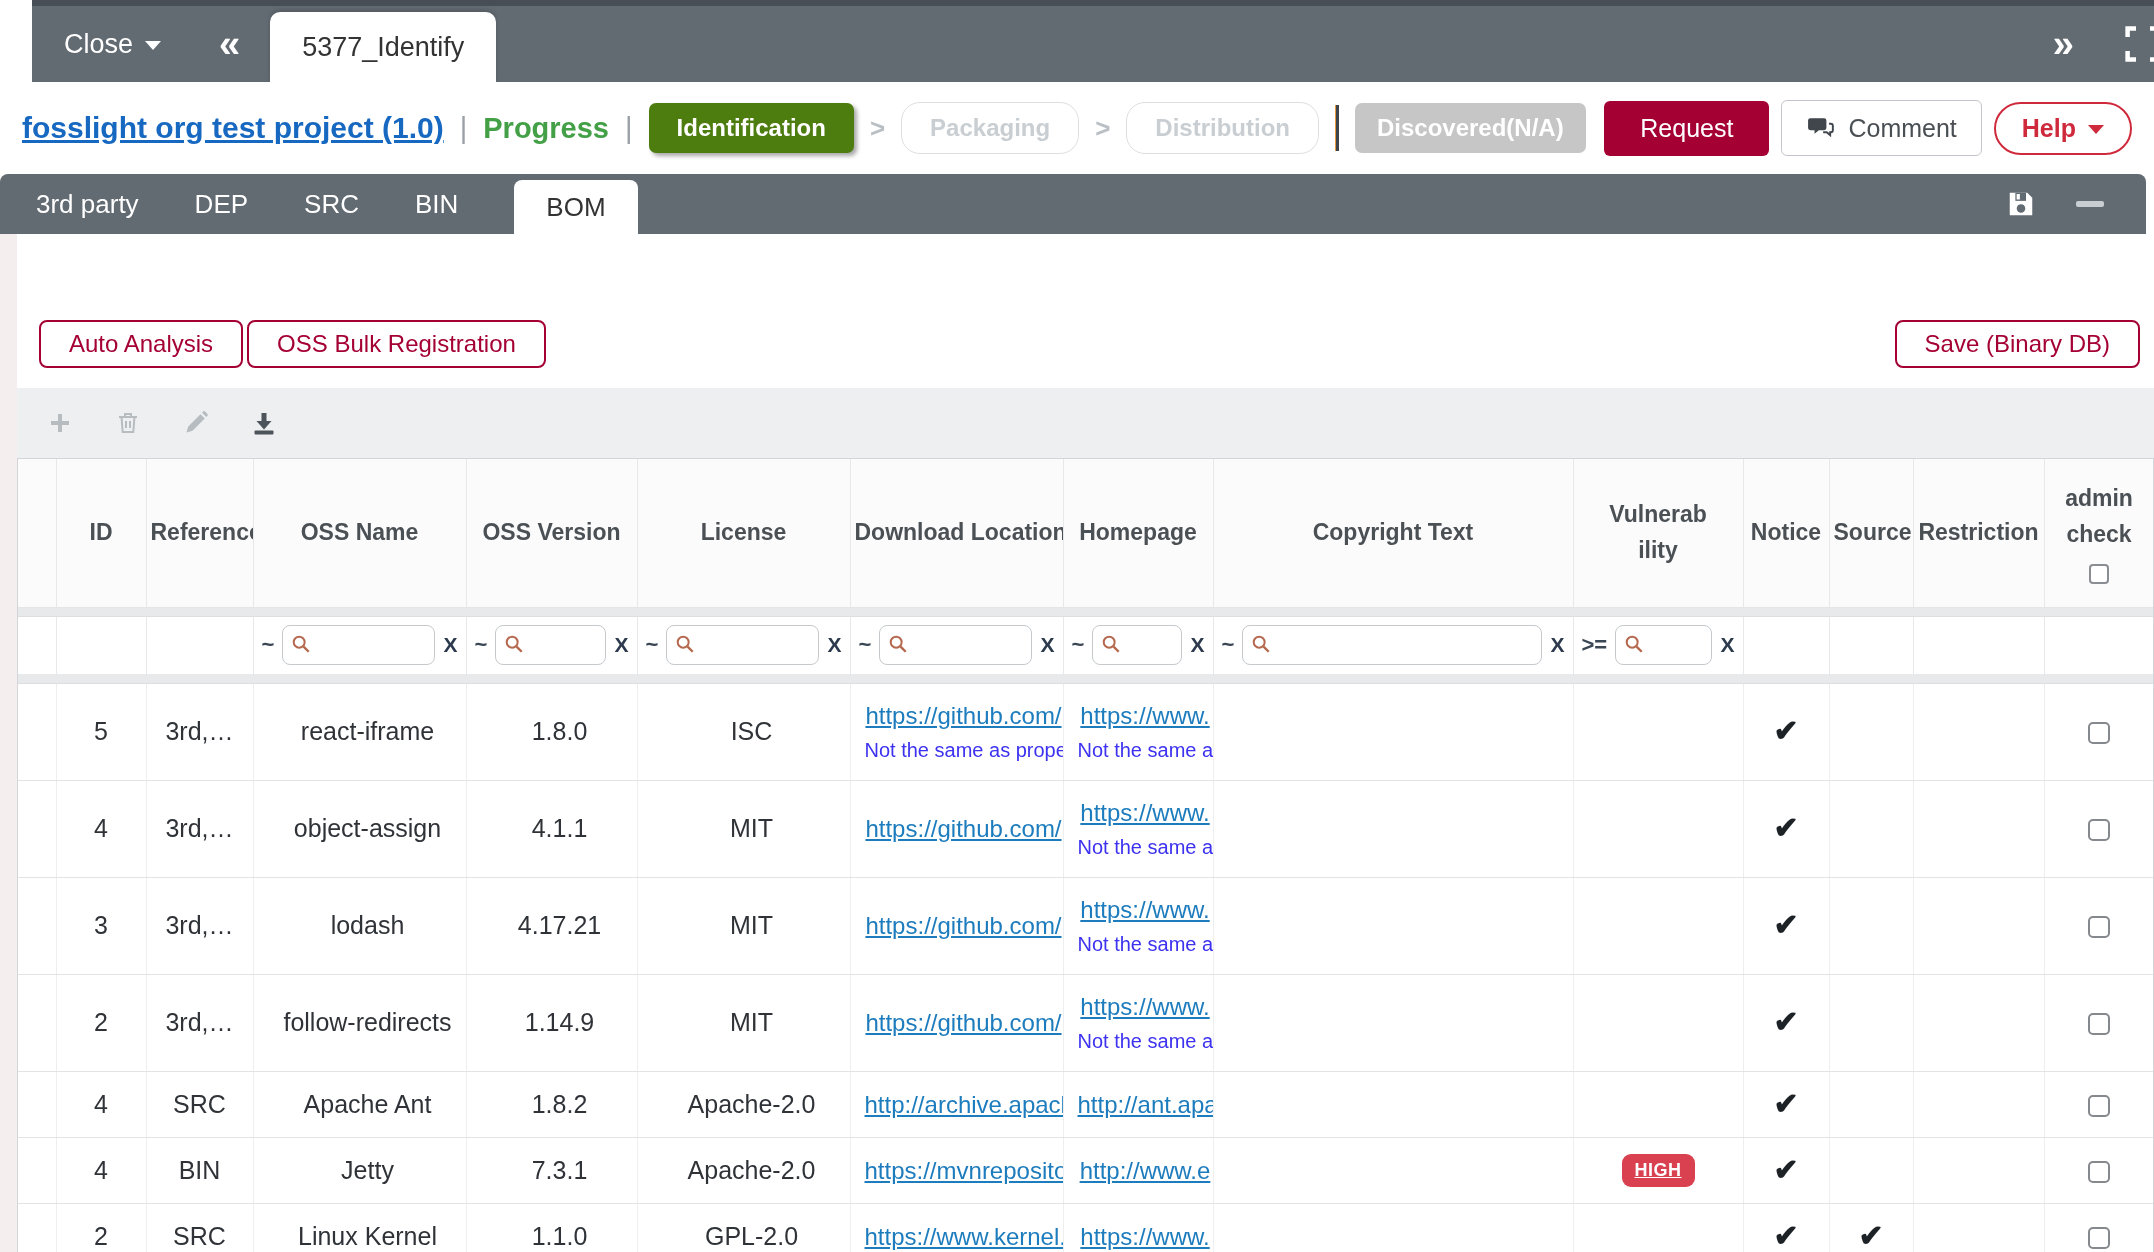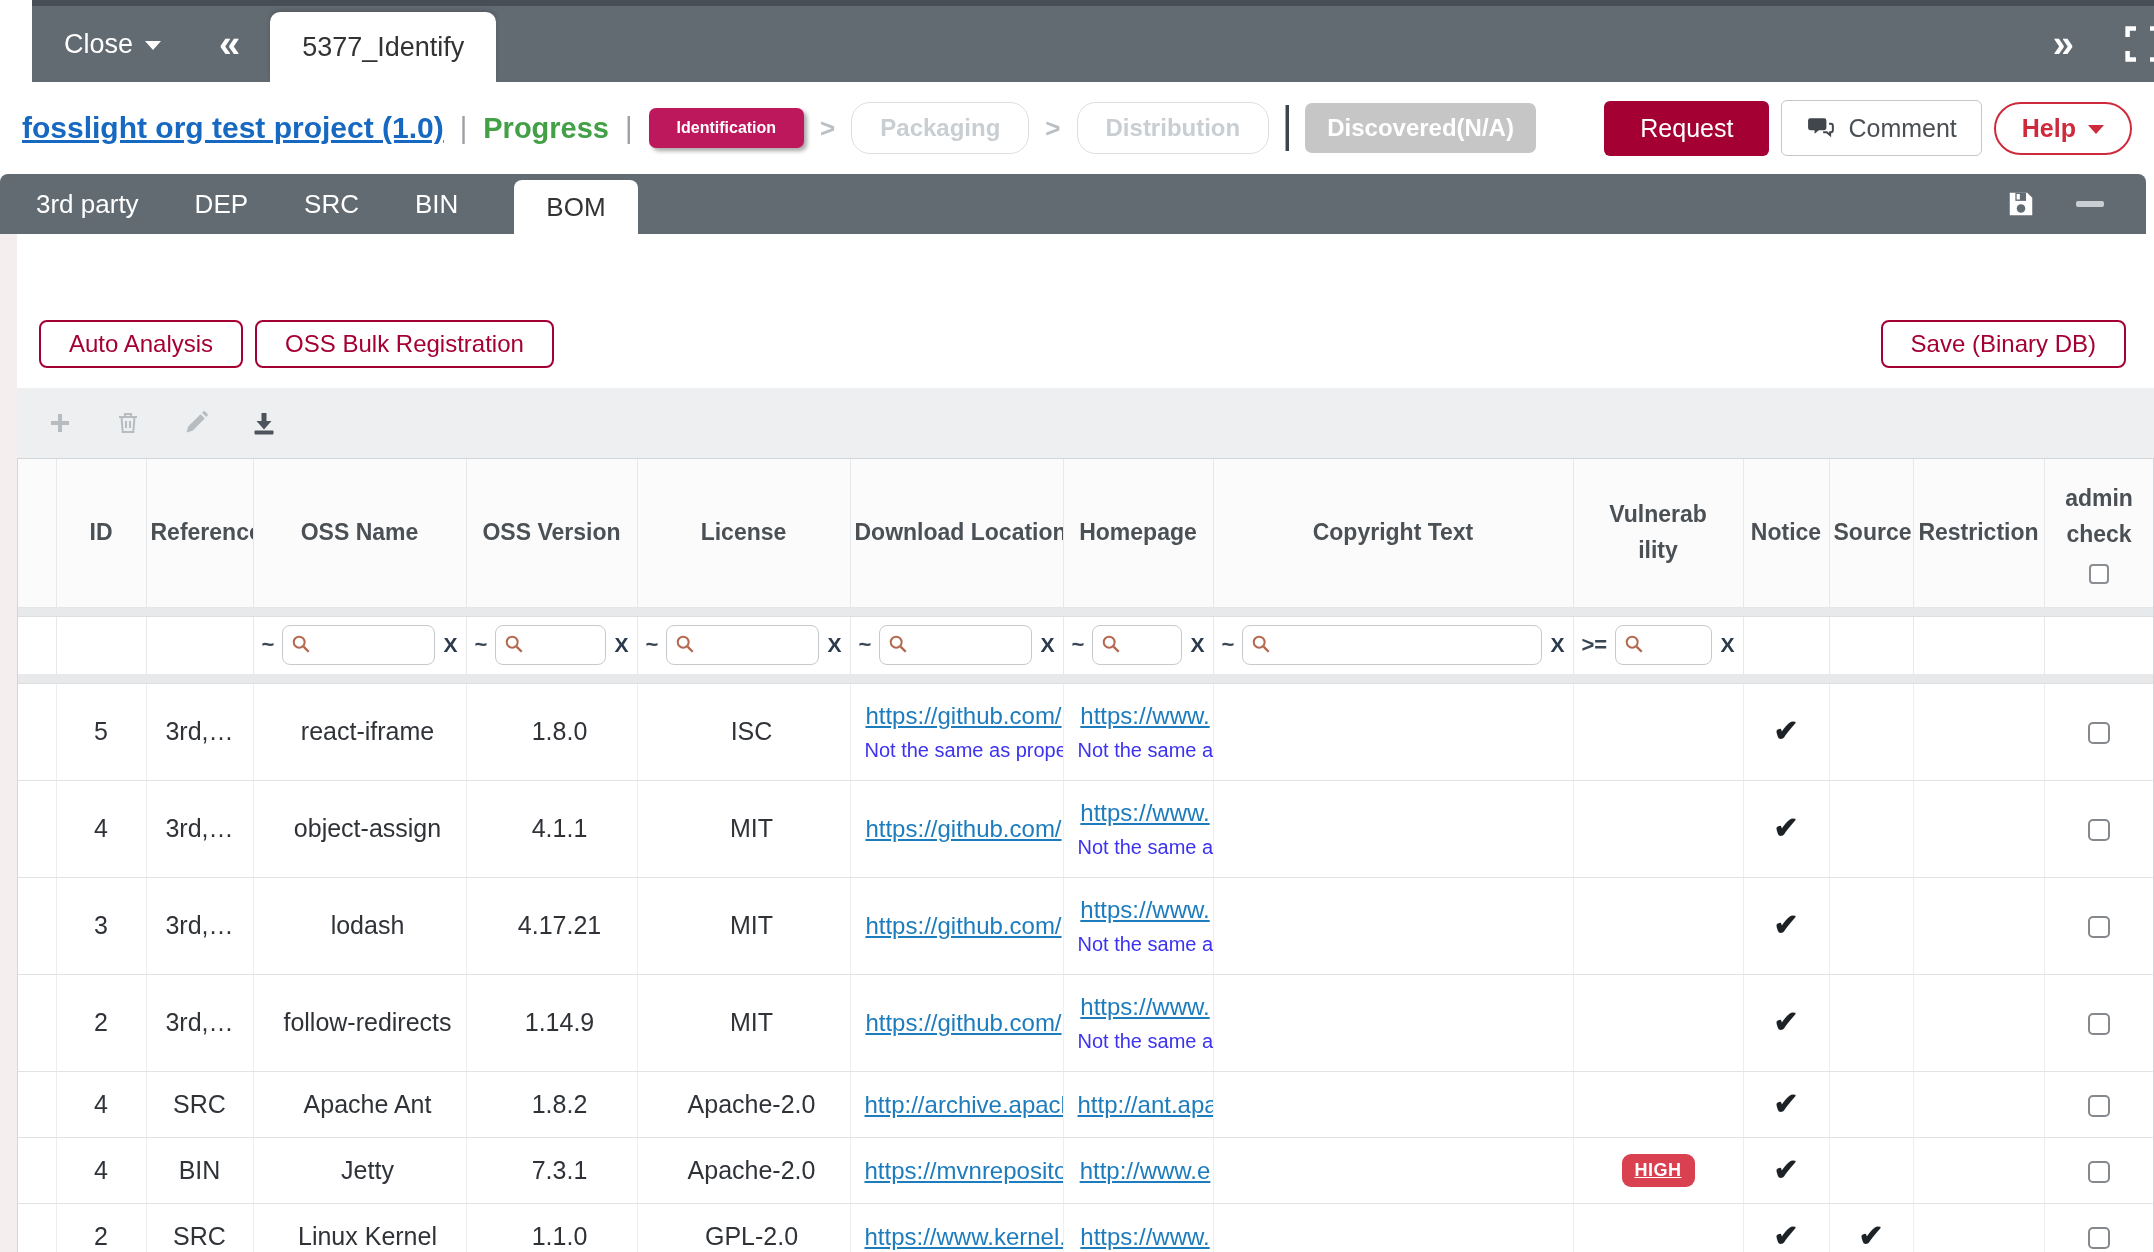--- a/index.html
+++ b/index.html
@@ -23,21 +23,21 @@
     margin-right: -10px; }
   .fullscreen-box { width: 42px; height: 42px; flex: 0 0 auto; }
 
   
   .projrow { position: absolute; top: 82px; left: 0; right: 0; height: 92px;
     background: #fff; display: flex; align-items: center; padding: 0 22px; gap: 16px; }
   .proj-link { color: #1668c0; font-size: 30px; font-weight: bold;
     text-decoration: underline; cursor: pointer; white-space: nowrap; }
   .pipe { color: #9aa0a6; font-size: 29px; }
   .status { color: #43a047; font-size: 29px; font-weight: bold; }
-  .step-active { background: #be185d; color: #fff; font-weight: bold; font-size: 16px;
+  .step-active { background: #4d7c0f; color: #fff; font-weight: bold; font-size: 24px;
     padding: 11px 28px; border-radius: 7px; box-shadow: 3px 3px 4px rgba(0,0,0,.35); }
   .step-gt { color: #b9bfc4; font-size: 26px; font-weight: bold; }
   .step-disabled { background: #fff; border: 1px solid #dcdfe2; color: #c9ced2;
     font-weight: bold; font-size: 24px; padding: 11px 28px; border-radius: 19px; }
   .vdivider { width: 4px; height: 46px; background: #3e444b; border-left: 1px solid #e8973c; }
   .discovered { background: #c6c6c6; color: #fff; font-weight: bold; font-size: 24px;
     padding: 11px 22px; border-radius: 7px; }
   .projrow-right { margin-left: auto; display: flex; align-items: center; gap: 12px; }
   .btn-request { background: #a50034; color: #fff; font-size: 25px; padding: 13px 36px;
     border-radius: 6px; border: none; cursor: pointer; font-family: inherit; }
@@ -60,22 +60,22 @@
     font-size: 26px; cursor: pointer; }
   .tabstrip-right { margin-left: auto; display: flex; align-items: center; gap: 40px;
     margin-right: 42px; }
   .minus-bar { width: 28px; height: 6px; background: #c9ced3; border-radius: 2px; }
 
   
   .left-strip { position: absolute; top: 234px; left: 0; width: 17px; bottom: 0;
     background: #f5eeee; }
   .content { position: absolute; top: 234px; left: 17px; right: 0; bottom: 0; background: #fff; }
 
-  .actions-row { position: absolute; top: 86px; left: 22px; right: 28px; height: 48px;
-    display: flex; align-items: flex-end; gap: 12px; }
+  .actions-row { position: absolute; top: 86px; left: 22px; right: 14px; height: 48px;
+    display: flex; align-items: flex-end; gap: 4px; }
   .btn-outline-crimson { background: #fff; border: 2px solid #a50034; color: #a50034;
     font-size: 24px; padding: 0 28px; height: 48px; border-radius: 8px; cursor: pointer;
     font-family: inherit; }
   .push-right { margin-left: auto; }
 
   .grid-toolbar { position: absolute; top: 154px; left: 0; right: 0; height: 70px;
     background: #edeff1; display: flex; align-items: center; gap: 38px; padding-left: 28px; }
   .tool-icon { width: 30px; height: 30px; display: flex; align-items: center;
     justify-content: center; }
 

